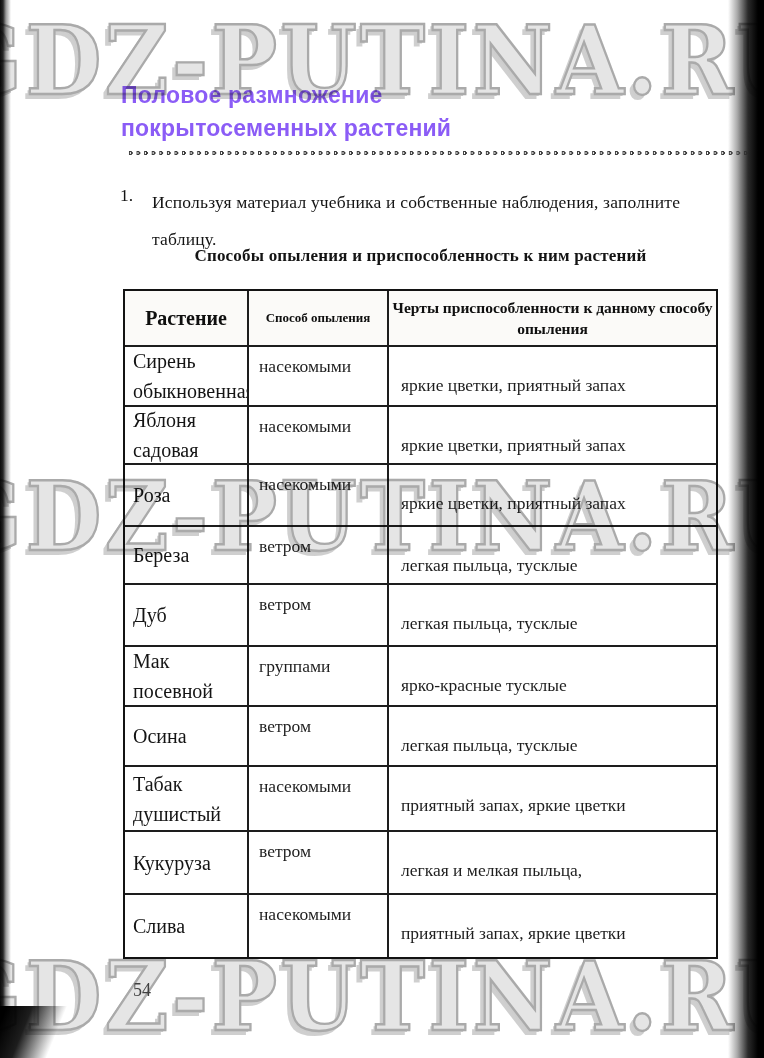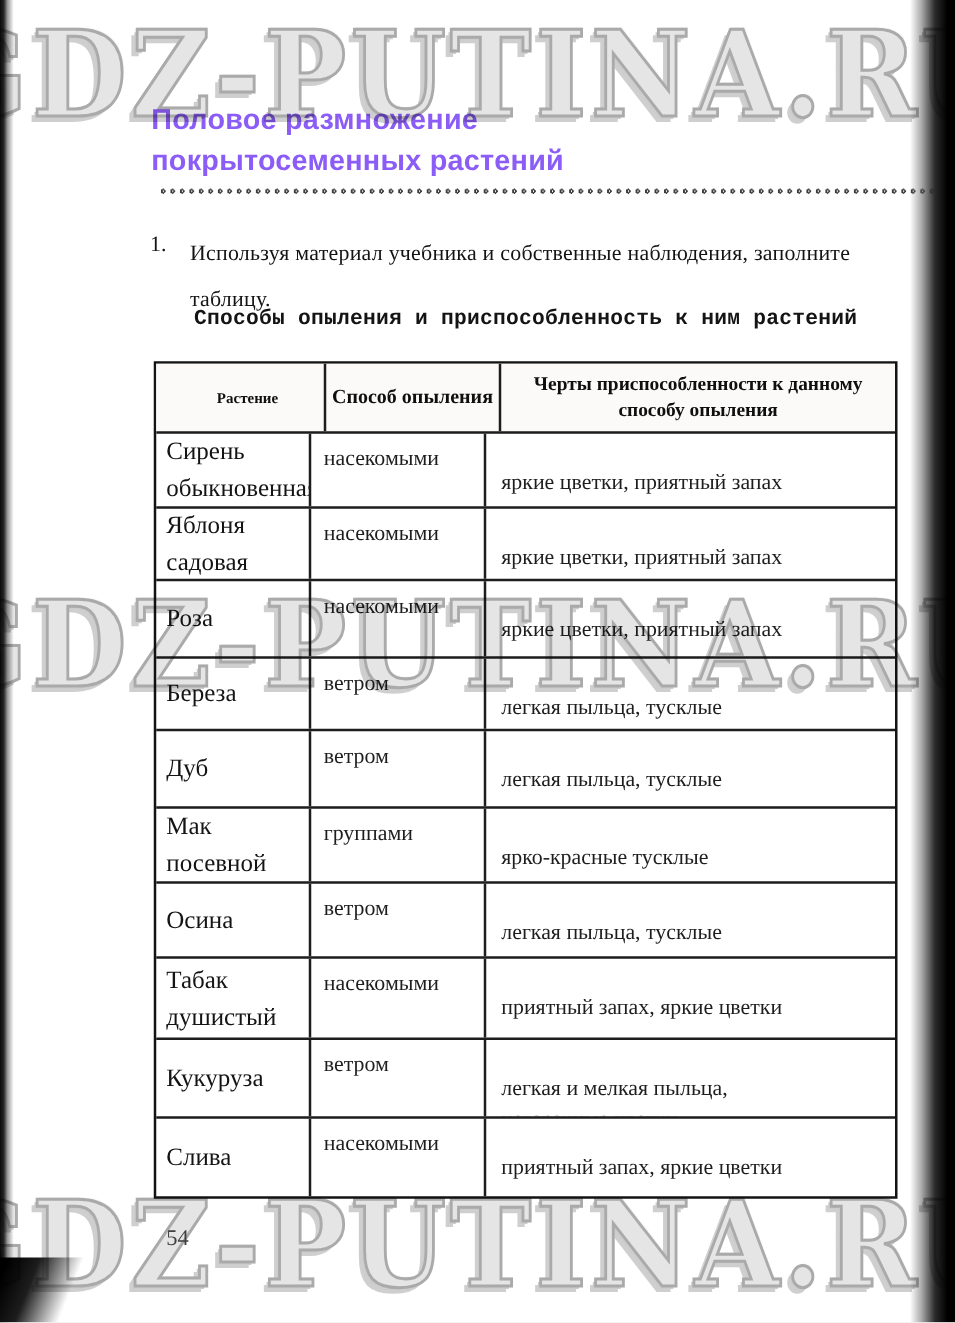--- a/index.html
+++ b/index.html
@@ -48,40 +48,40 @@
     background-image:radial-gradient(circle 1.9px at 2.5px 3px, #fdfdfd 0 .6px, #3c3c3c .7px 1.9px, rgba(0,0,0,0) 2px);
     background-size:7.6px 6px; background-repeat:repeat-x;
   }
   
   .question { position:absolute; left:120px; top:184px; width:615px; z-index:10; }
   .q-num { position:absolute; left:0; top:1px; font-size:17.5px; }
   .q-text { margin-left:32px; width:585px; font-size:17.5px; line-height:37px; letter-spacing:.2px; }
   
   .table-caption {
     position:absolute; left:123px; top:246px; width:595px; z-index:10;
-    text-align:center; font-weight:bold; font-size:17px; letter-spacing:.2px;font-family:Liberation Mono, monospace;
+    text-align:center; font-weight:bold; font-size:17px; letter-spacing:.2px;
   }
   .ws-table {
     position:absolute; left:123px; top:289px; width:595px; z-index:10;
     border:2.5px solid #131313; background:rgba(255,255,255,0);
   }
   .trow { display:flex; border-bottom:2px solid #1d1d1d; }
   .trow:last-child { border-bottom:none; }
   .cell { overflow:hidden; }
   .c1 { width:124px; border-right:2px solid #1d1d1d; display:flex; align-items:center;
         padding:2px 2px 2px 8px; font-size:20px; line-height:1.5; }
   .c2 { width:140px; border-right:2px solid #1d1d1d; padding:9px 8px 0 10px;
         font-size:17.5px; color:#1e1e1e; }
   .c3 { flex:1; padding:7px 8px 0 12px; font-size:17.5px; line-height:1.45; color:#1e1e1e; }
   .c3 .wrapbox { max-width:232px;margin-top:19px; }
   .thead { height:56px; background:#fbfaf8; }
   .thead .cell { display:flex; align-items:center; justify-content:center;
         font-weight:bold; text-align:center; padding:0 2px; color:#0f0f0f; }
-  .thead .c1 { font-size:12px;margin-left:12px; }
-  .thead .c2 { font-size:16px;text-align:right; }
+  .thead .c1 { font-size:20px; }
+  .thead .c2 { font-size:13px;text-align:right; }
   .thead .c3 { font-size:15.5px; line-height:21px; }
   
   .page-number {
     position:absolute; left:133px; top:980px; z-index:35;
     font-weight:normal; font-size:18px; color:#404040;
   }
 </style>
 </head>
 <body>
 

